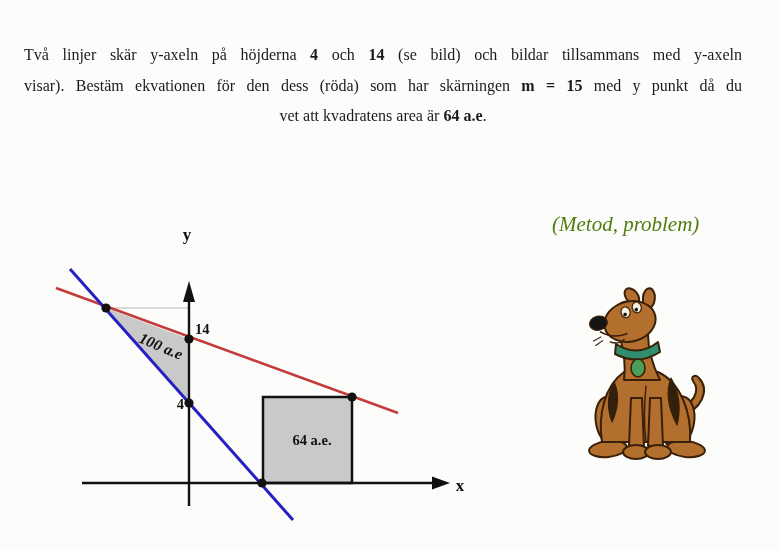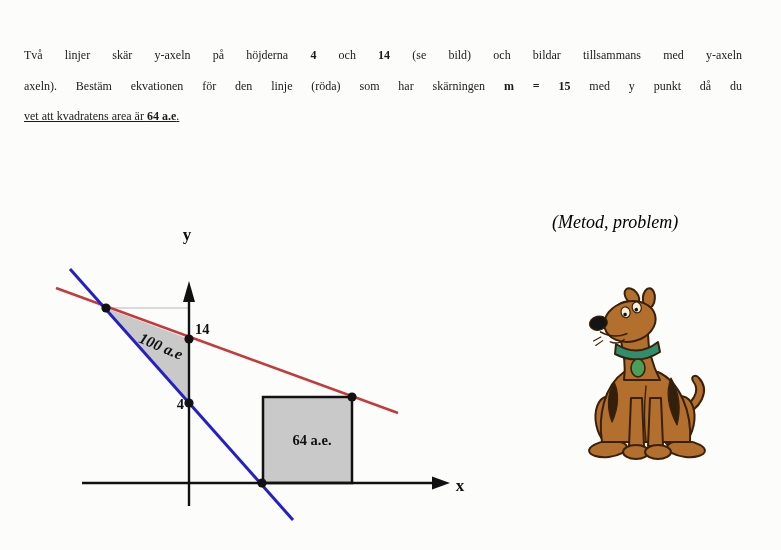--- a/index.html
+++ b/index.html
@@ -9,41 +9,40 @@
     background: #fcfcfa;
     font-family: "Liberation Serif", "DejaVu Serif", serif;
     color: #1b1b1b;
     overflow: hidden;
   }
   .problem-text {
     position: absolute;
     left: 24px;
     top: 40px;
     width: 718px;
-    font-size: 12px;
+    font-size: 16px;
     line-height: 30.5px;
   }
   .text-line {
     text-align: justify;
     text-align-last: justify;
     white-space: normal;
   }
   .text-line.last {
-    text-align: left;
+    text-align: center;
     text-align-last: auto;
-    text-decoration: underline;
   }
   .bold { font-weight: bold; }
   .annotation {
     position: absolute;
     left: 552px;
     top: 212px;
-    font-size: 18px;
+    font-size: 21px;
     font-style: italic;
-    color: #000000;
+    color: #4d7c0f;
   }
   .figure-wrap {
     position: absolute;
     left: 0;
     top: 210px;
     width: 480px;
     height: 340px;
   }
   .scooby-wrap {
     position: absolute;
@@ -59,21 +58,21 @@
   .fig-axis-label { font-size: 17px; font-weight: bold; }
   .fig-tick { font-size: 14.5px; font-weight: bold; }
   .fig-area { font-size: 14.5px; font-weight: bold; }
   .fig-area-rot { font-size: 15.5px; font-weight: bold; font-style: italic; }
 </style>
 </head>
 <body>
 
 <div class="problem-text">
   <div class="text-line"><span>Två linjer skär y-axeln på höjderna </span><span class="bold">4</span><span> och </span><span class="bold">14</span><span> (se bild) och bildar tillsammans med y-axeln</span></div>
-  <div class="text-line"><span>axeln). Bestäm ekvationen för den linje (röda) som har skärningen </span><span class="bold">m = 15</span><span> med y punkt då du</span></div>
+  <div class="text-line"><span>visar). Bestäm ekvationen för den dess (röda) som har skärningen </span><span class="bold">m = 15</span><span> med y punkt då du</span></div>
   <div class="text-line last"><span>vet att kvadratens area är </span><span class="bold">64 a.e</span><span>.</span></div>
 </div>
 
 <div class="annotation">(Metod, problem)</div>
 
 <div class="figure-wrap">
   <svg width="480" height="340" viewBox="0 0 480 340">
 
     <polygon points="106,98 189,129 189,193" fill="#c9c9c9"></polygon>
 

